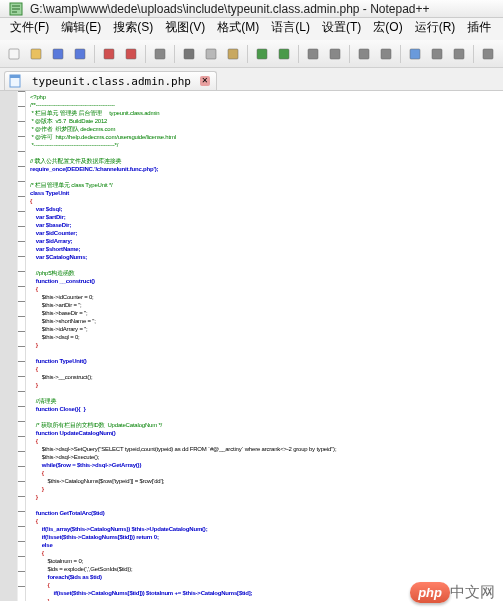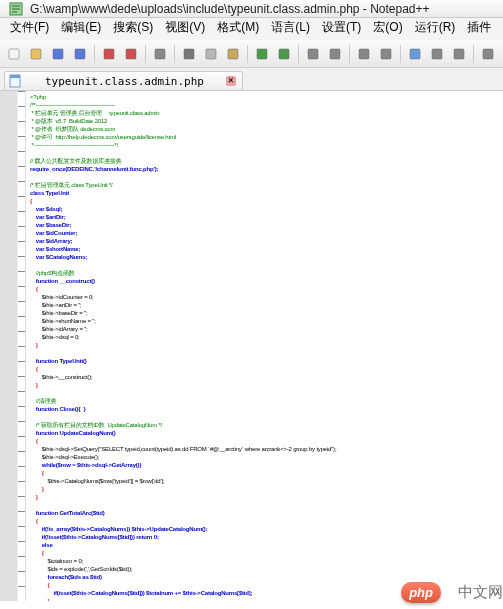--- a/index.html
+++ b/index.html
@@ -10,38 +10,38 @@
 .title-text { font-size: 12px; color: #222; white-space: nowrap; overflow: hidden; }
 
 .menu-bar { display: flex; padding: 2px 4px; background: #f4f4f4; font-size: 12px; height: 22px; align-items: flex-end; }
 .menu-item { padding: 2px 6px; cursor: pointer; white-space: nowrap; }
 
 .toolbar { display: flex; padding: 2px 4px; background: linear-gradient(#fafafa,#e8e8e8); border-bottom: 1px solid #d0d0d0; height: 28px; align-items: center; gap: 2px; flex-wrap: nowrap; overflow: hidden; }
 .tb-btn { width: 20px; height: 20px; display: inline-flex; align-items: center; justify-content: center; border: 1px solid transparent; border-radius: 2px; cursor: pointer; flex-shrink: 0; }
 .tb-sep { width: 1px; height: 18px; background: #ccc; margin: 0 2px; flex-shrink: 0; }
 
 .tab-bar { display: flex; background: #f0f0f0; padding: 2px 4px 0 4px; font-size: 11px; align-items: flex-end; height: 22px; }
-.tab { background: linear-gradient(#fefefe,#ececec); border: 1px solid #ccc; border-bottom: none; padding: 2px 6px 2px 4px; display: flex; align-items: center; border-radius: 3px 3px 0 0; gap: 22px; }
+.tab { background: linear-gradient(#fefefe,#ececec); border: 1px solid #ccc; border-bottom: none; padding: 2px 6px 2px 4px; display: flex; align-items: center; border-radius: 3px 3px 0 0; gap: 9px; }
 .tab-icon { width: 14px; height: 14px; }
 .tab-text { font-family: "Consolas", monospace; font-size: 11px; }
 .tab-close { width: 10px; height: 10px; background: #e8a0a0; border-radius: 2px; display: flex; align-items: center; justify-content: center; font-size: 8px; line-height: 1; }
 
 .editor-wrap { display: flex; height: calc(609px - 26px - 22px - 28px - 22px); background: #fff; border-top: 1px solid #ccc; }
 .gutter { width: 18px; background: #f8f8f8; border-right: 1px solid #eee; }
 .gutter-mark { width: 100%; background: #e0e0e0; height: 100%; }
 .fold-gutter { width: 8px; border-right: 1px solid #ddd; background: repeating-linear-gradient(to bottom, #888 0px, #888 1px, transparent 1px, transparent 15px); position: relative; }
 
 .code-area { flex: 1; padding: 2px 4px; overflow: hidden; font-family: Consolas, monospace; }
 .code-line { white-space: pre; font-size: 6px; line-height: 8px; letter-spacing: -0.2px; }
 .c-comment { color: #008000; }
 .c-keyword { color: #0000cc; font-weight: bold; }
 .c-var { color: #000; }
 .c-bracket { color: #cc3333; font-weight: bold; }
 
-.watermark { position: absolute; right: 0; bottom: 6px; display: flex; align-items: center; gap: 17px; opacity: 0.85; }
+.watermark { position: absolute; right: 8px; bottom: 6px; display: flex; align-items: center; gap: 0; opacity: 0.85; }
 .wm-badge { background: linear-gradient(#ff6a4d,#d93a1a); color: #fff; font-weight: bold; font-size: 13px; padding: 3px 8px; border-radius: 10px; font-style: italic; box-shadow: 0 2px 3px rgba(0,0,0,.3); }
 .wm-text { color: #555; font-size: 15px; font-weight: 400; }
 </style>
 </head>
 <body>
 
 <div class="title-bar">
   <span class="icon">
     <svg width="14" height="14" viewBox="0 0 14 14">
         <rect x="1" y="1" width="12" height="12" fill="#9fd49f" stroke="#3a8a3a"></rect>

